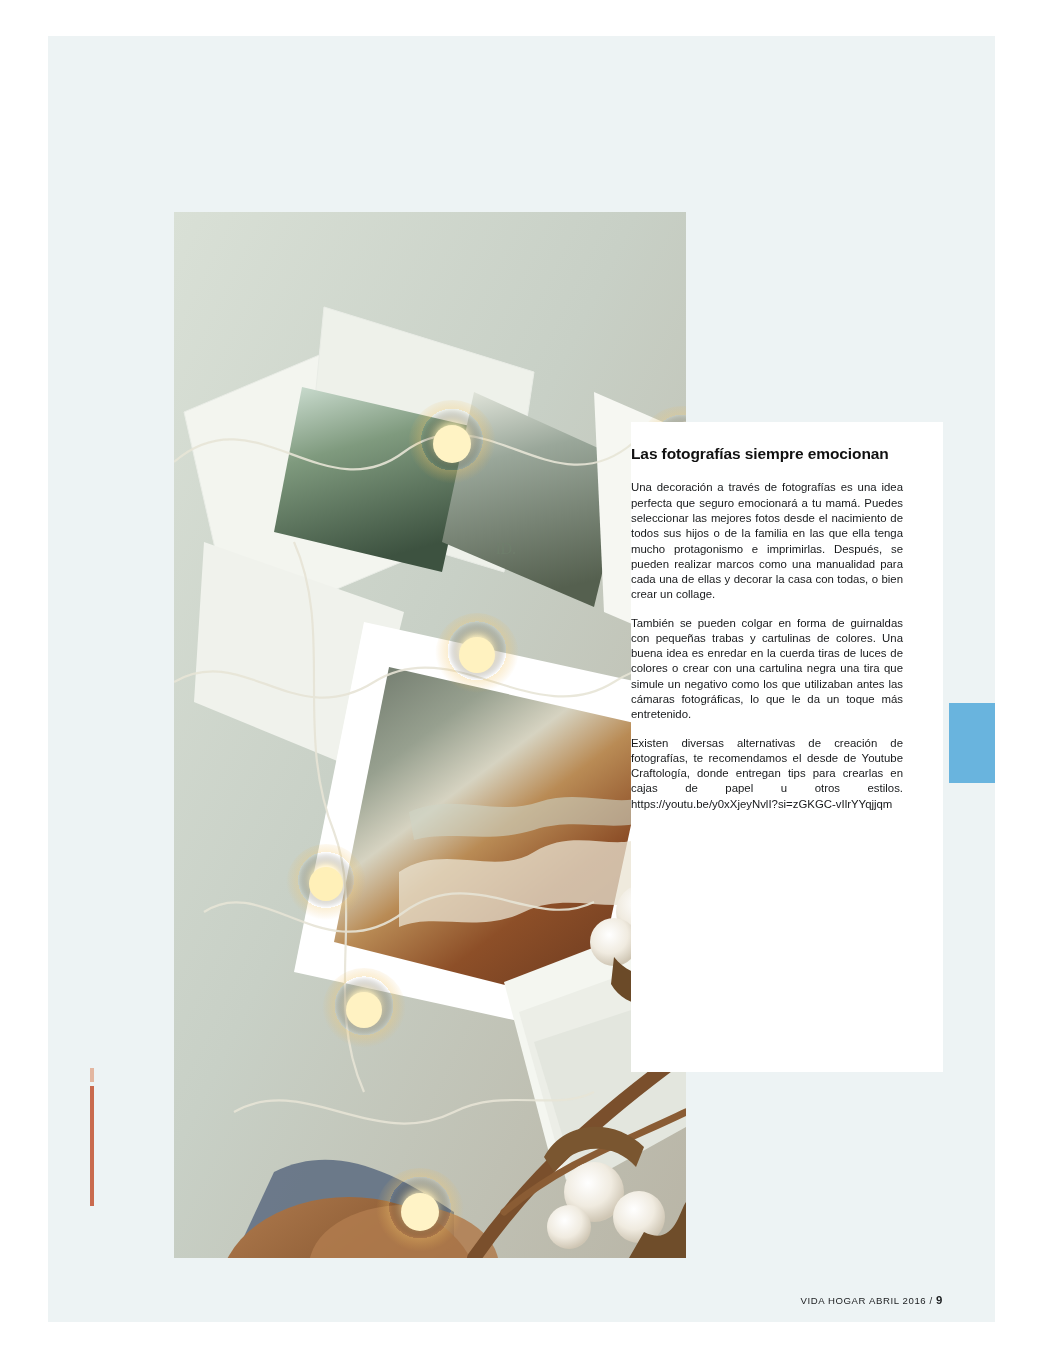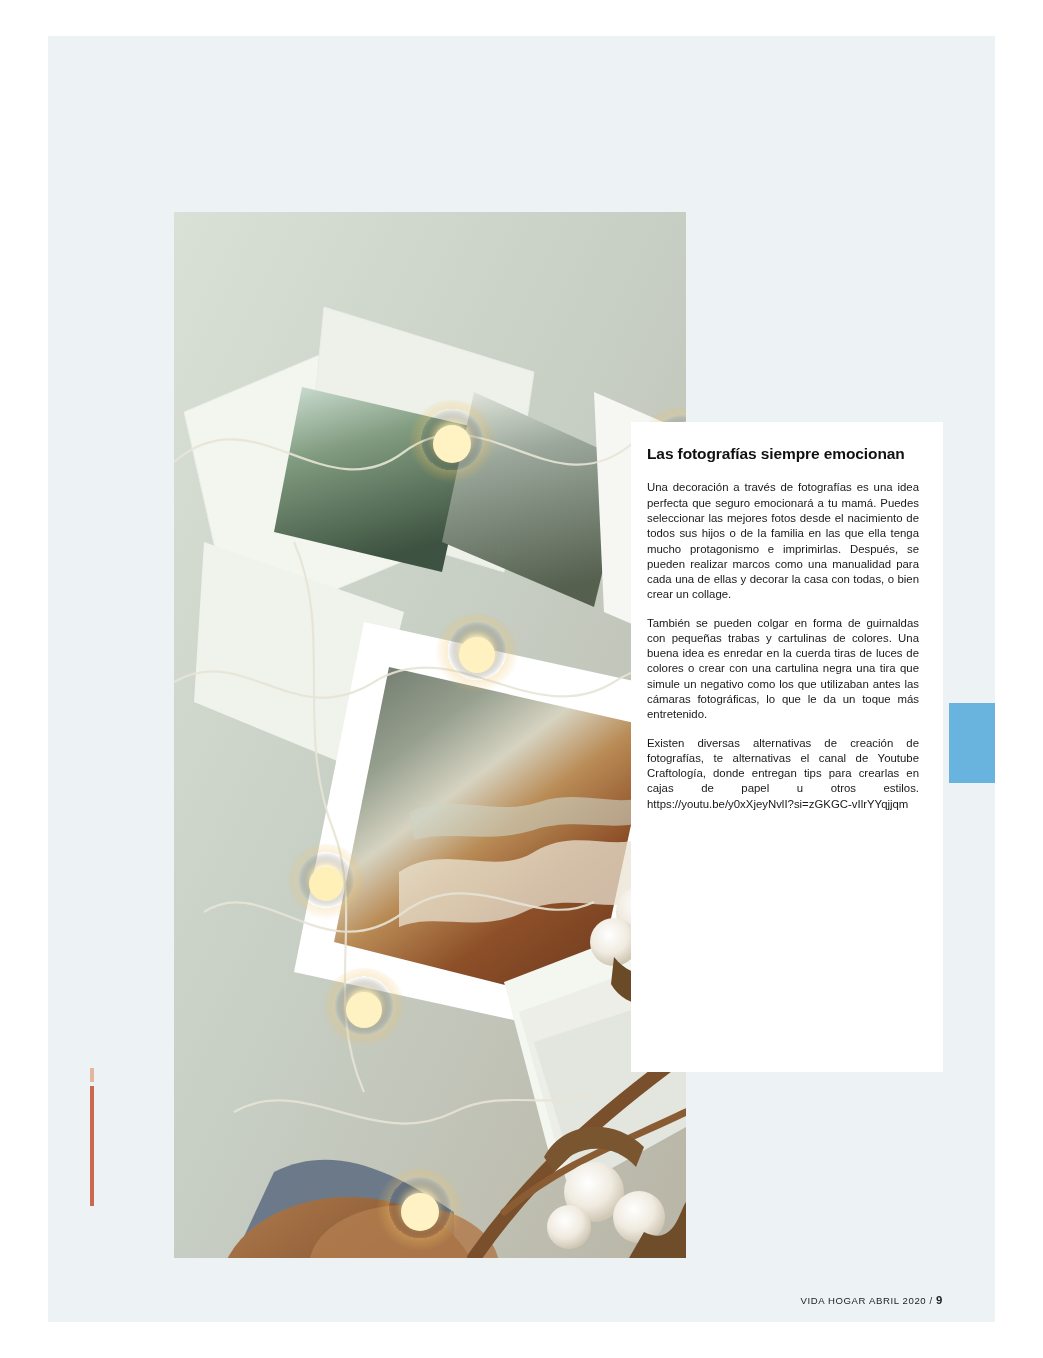--- a/index.html
+++ b/index.html
@@ -62,21 +62,21 @@
     position: absolute;
     left: 583px;
     top: 386px;
     width: 312px;
     height: 650px;
     background: #ffffff;
     padding: 0;
   }
   .text-inner {
     position: absolute;
-    left: 16px;
+    left: 0;
     top: 21px;
     width: 280px;
   }
   .headline {
     font-size: 15.5px;
     font-weight: bold;
     color: #111;
     line-height: 1.38;
     margin: 0 0 16px 0;
     letter-spacing: -0.1px;
@@ -236,22 +236,22 @@
 
       <text x="322" y="342" font-family="Liberation Serif, serif" font-size="16" fill="#6f7f6c" opacity="0.8">iD.</text>
     </svg>
   </div>
 
   <div class="text-panel">
     <div class="text-inner">
       <h2 class="headline">Las fotografías siempre emocionan</h2>
       <p class="body">Una decoración a través de fotografías es una idea perfecta que seguro emocionará a tu mamá. Puedes seleccionar las mejores fotos desde el nacimiento de todos sus hijos o de la familia en las que ella tenga mucho protagonismo e imprimirlas. Después, se pueden realizar marcos como una manualidad para cada una de ellas y decorar la casa con todas, o bien crear un collage.</p>
       <p class="body">También se pueden colgar en forma de guirnaldas con pequeñas trabas y cartulinas de colores. Una buena idea es enredar en la cuerda tiras de luces de colores o crear con una cartulina negra una tira que simule un negativo como los que utilizaban antes las cámaras fotográficas, lo que le da un toque más entretenido.</p>
-      <p class="body">Existen diversas alternativas de creación de fotografías, te alternativas el canal de Youtube Craftología, donde entregan tips para crearlas en cajas de papel u otros estilos. https://youtu.be/y0xXjeyNvlI?si=zGKGC-vIlrYYqjjqm</p>
+      <p class="body">Existen diversas alternativas de creación de fotografías, te recomendamos el desde de Youtube Craftología, donde entregan tips para crearlas en cajas de papel u otros estilos. https://youtu.be/y0xXjeyNvlI?si=zGKGC-vIlrYYqjjqm</p>
     </div>
   </div>
 
   <div class="footer">
-    <span>VIDA HOGAR ABRIL 2020 /</span>
+    <span>VIDA HOGAR ABRIL 2016 /</span>
     <span class="pg">9</span>
   </div>
 
 </div>
 
 </body></html>

